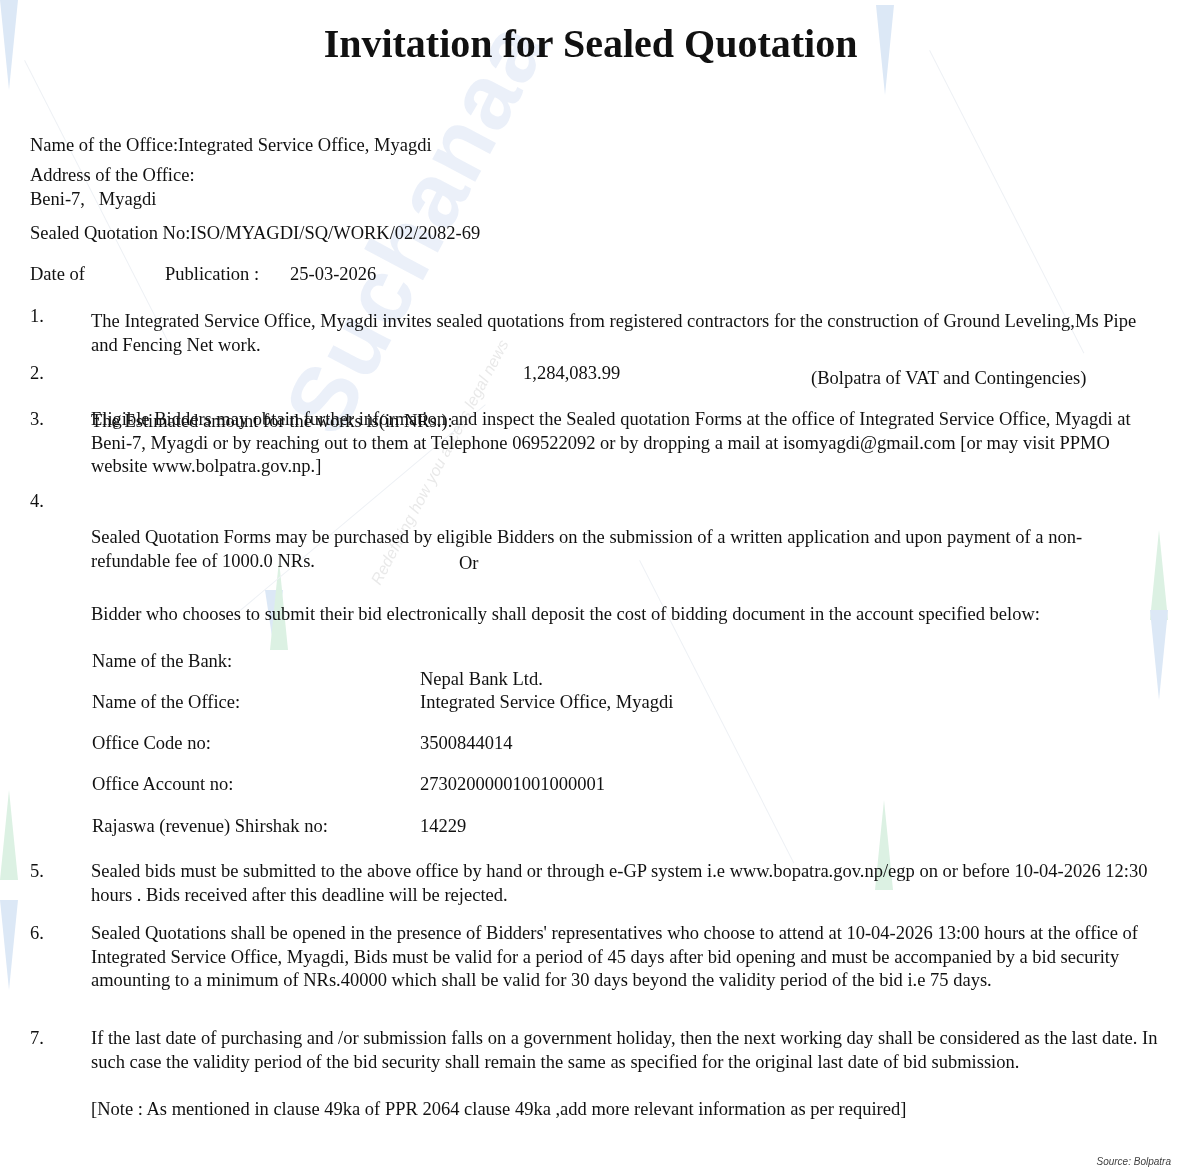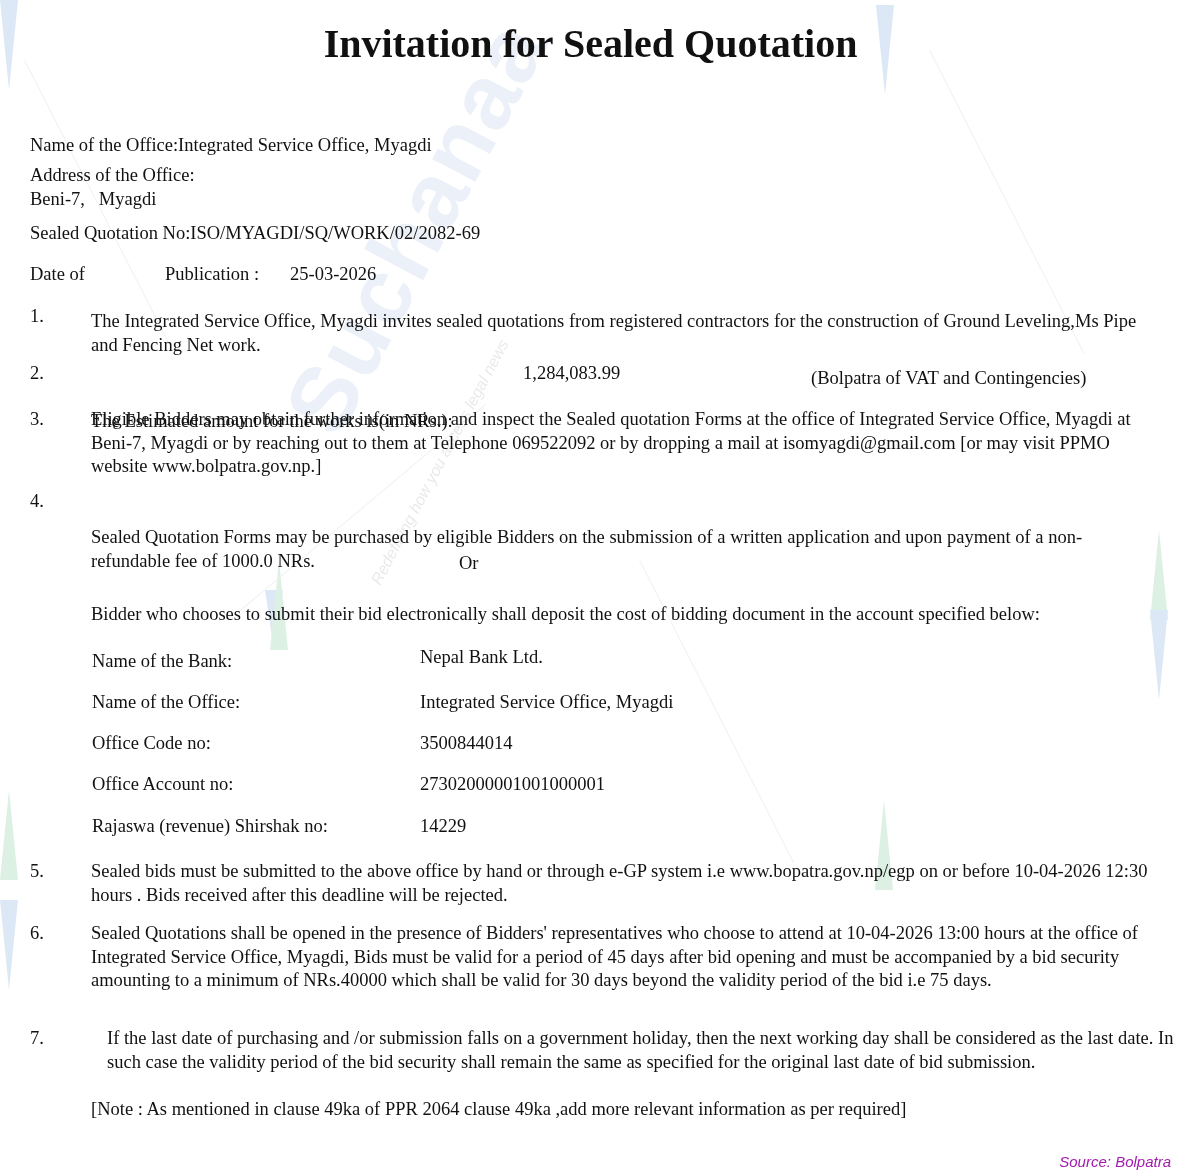--- a/index.html
+++ b/index.html
@@ -27,21 +27,21 @@
       position: absolute; left: 0; right: 0; top: 22px; text-align: center;
       font-weight: bold; font-size: 40px; line-height: 44px;
     }
     .line { position: absolute; left: 30px; white-space: pre; }
     .num { position: absolute; left: 30px; }
     .para { position: absolute; left: 91px; width: 1065px; }
     .tbl-label { position: absolute; left: 92px; }
     .tbl-value { position: absolute; left: 420px; }
     .source {
       position: absolute; right: 10px; top: 1150px;
-      font-family: "Liberation Sans", sans-serif; font-style: italic; font-size: 15px; color: #a21caf;
+      font-family: "Liberation Sans", sans-serif; font-style: italic; font-size: 10px; color: #404040;
     }
   </style>
 </head>
 <body>
 
 <div class="wm" style="inset:0;">
   <div class="wm wm-tri-blue" style="left:0;top:0;"></div>
   <div class="wm wm-tri-blue" style="left:876px;top:5px;"></div>
   <div class="wm wm-tri-blue" style="left:265px;top:590px;border-top-width:60px;"></div>
   <div class="wm wm-tri-green" style="left:0px;top:790px;"></div>
@@ -80,35 +80,35 @@
   <div class="num" style="top:408px;">3.</div>
   <div class="para" style="top:408px;">Eligible Bidders may obtain further information and inspect the Sealed quotation Forms at the office of Integrated Service Office, Myagdi at Beni-7,   Myagdi  or by reaching out to them at Telephone 069522092 or by dropping a mail at isomyagdi@gmail.com [or may visit PPMO website www.bolpatra.gov.np.]</div>
 
   <div class="num" style="top:490px;">4.</div>
   <div class="para" style="top:490px;width:1068px;margin-top:36px;">Sealed Quotation Forms may be purchased by eligible Bidders on the submission of a written application and upon payment of a non-refundable fee of 1000.0 NRs.</div>
   <div class="para" style="top:552px;left:459px;width:auto;">Or</div>
   <div class="para" style="top:603px;width:1080px;white-space:nowrap;">Bidder who chooses to submit their bid electronically shall deposit the cost of bidding document in the account specified below:</div>
 
   <div>
     <div class="tbl-label" style="top:650px;">Name of the Bank:</div>
-    <div class="tbl-value" style="top:646px;">Nepal Bank Ltd.</div>
+    <div class="tbl-value" style="top:668px;">Nepal Bank Ltd.</div>
     <div class="tbl-label" style="top:691px;">Name of the Office:</div>
     <div class="tbl-value" style="top:691px;">Integrated Service Office, Myagdi</div>
     <div class="tbl-label" style="top:732px;">Office Code no:</div>
     <div class="tbl-value" style="top:732px;">3500844014</div>
     <div class="tbl-label" style="top:773px;">Office Account no:</div>
     <div class="tbl-value" style="top:773px;">27302000001001000001</div>
     <div class="tbl-label" style="top:815px;">Rajaswa (revenue) Shirshak no:</div>
     <div class="tbl-value" style="top:815px;">14229</div>
   </div>
 
   <div class="num" style="top:860px;">5.</div>
   <div class="para" style="top:860px;width:1068px;">Sealed bids must be submitted to the above office by hand or through e-GP system i.e www.bopatra.gov.np/egp on or before 10-04-2026 12:30 hours . Bids received after this deadline will be rejected.</div>
 
   <div class="num" style="top:922px;">6.</div>
   <div class="para" style="top:922px;width:1068px;">Sealed Quotations shall be opened in the presence of Bidders' representatives who choose to attend at 10-04-2026 13:00 hours at the office of  Integrated Service Office, Myagdi, Bids must be valid for a period of 45 days after bid opening and must be accompanied by a bid security amounting to a minimum of NRs.40000 which shall be valid for 30 days beyond the validity period of the bid i.e 75 days.</div>
 
   <div class="num" style="top:1027px;">7.</div>
-  <div class="para" style="top:1027px;width:1068px;margin-left:16px;">If the last date of purchasing and /or submission falls on a government holiday, then the next working day shall be considered as the last date. In such case the validity period of the bid security shall remain the same as specified for the original last date of bid submission.</div>
+  <div class="para" style="top:1027px;width:1068px;">If the last date of purchasing and /or submission falls on a government holiday, then the next working day shall be considered as the last date. In such case the validity period of the bid security shall remain the same as specified for the original last date of bid submission.</div>
   <div class="para" style="top:1098px;">[Note : As mentioned in clause 49ka of PPR 2064 clause 49ka ,add more relevant information as per required]</div>
 
   <div class="source">Source: Bolpatra</div>
 </div>
 
 </body></html>

